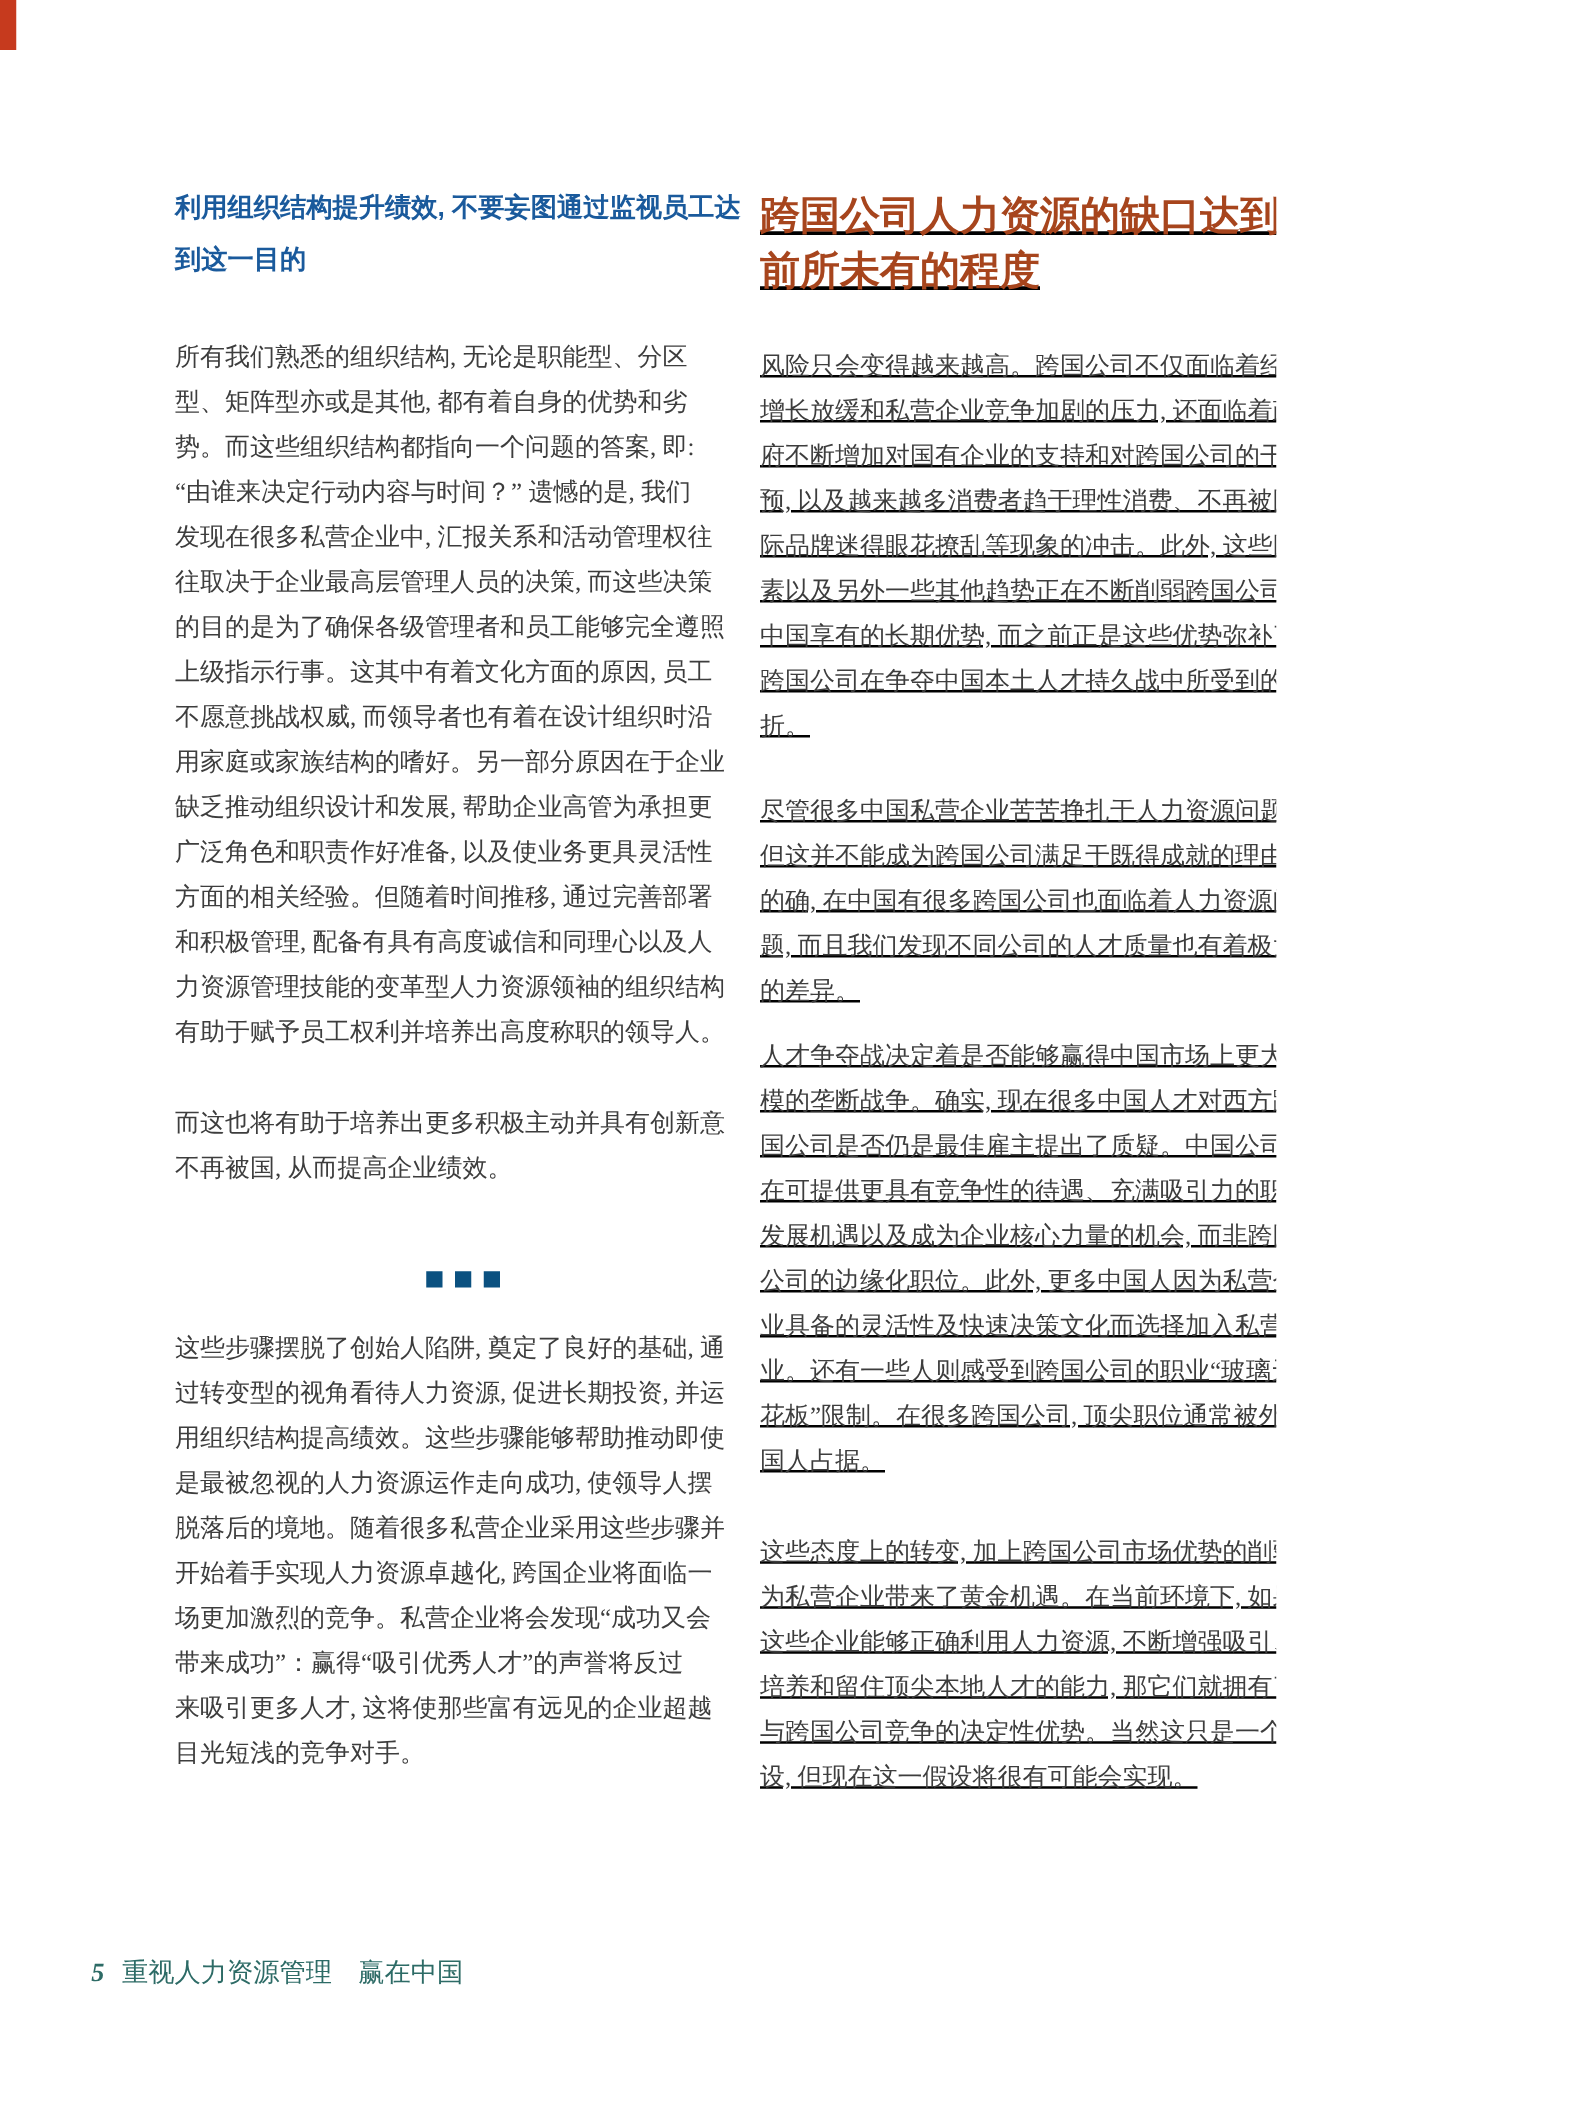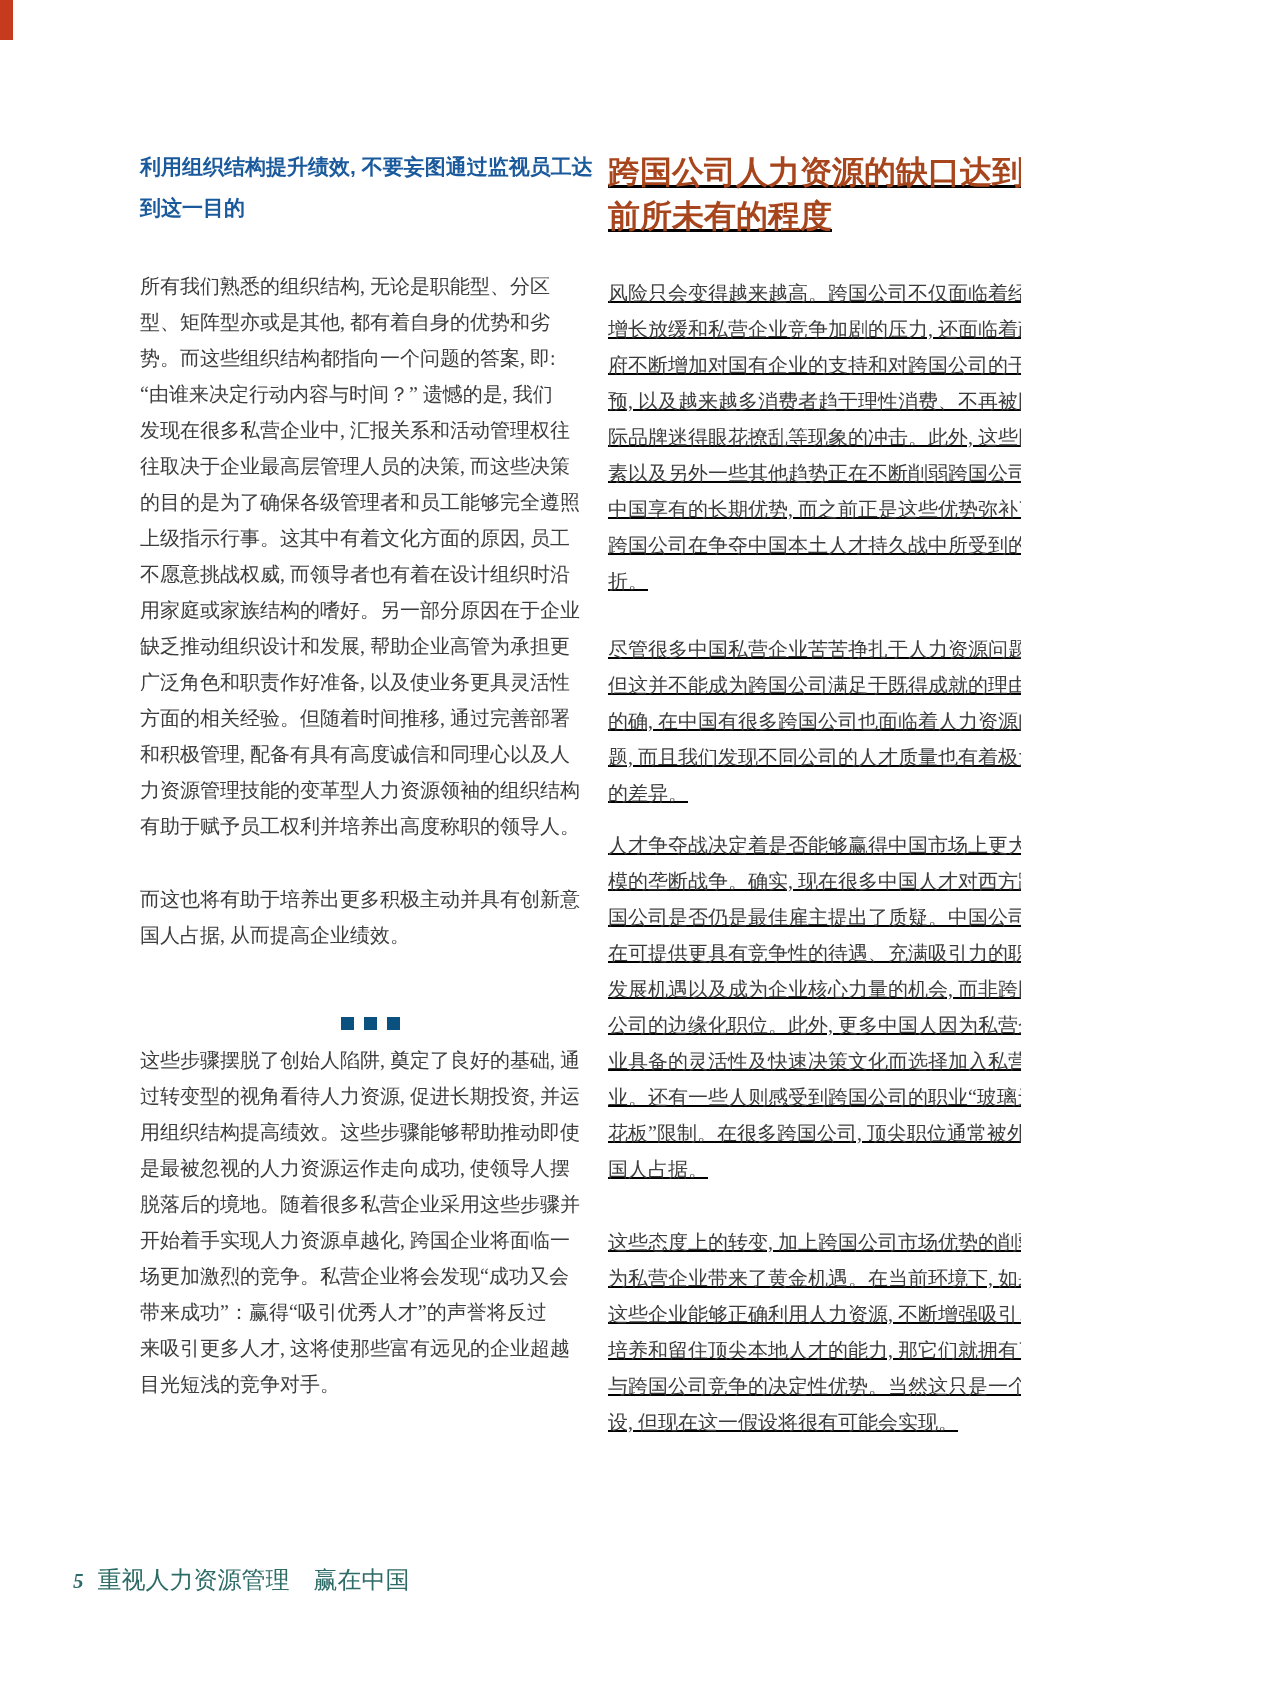--- a/index.html
+++ b/index.html
@@ -41,21 +41,21 @@
   }
   .body-par {
     margin: 0;
     font-size: 20px;
     line-height: 36px;
     color: #3d3d3d;
     white-space: pre-line;
   }
   .col-left  .p1 { margin-top: 40px; }
   .col-left  .p2 { margin-top: 37px; }
-  .col-left  .p3 { margin-top: 12px; }
+  .col-left  .p3 { margin-top: 31px; }
   .col-right .p1 { margin-top: 32px; }
   .col-right .p2 { margin-top: 37px; }
   .col-right .p3 { margin-top: 16px; }
   .col-right .p4 { margin-top: 37px; }
 
   .squares-divider {
     margin-top: 64px;
     height: 13px;
     display: flex;
     justify-content: center;
@@ -75,21 +75,21 @@
     align-items: baseline;
     gap: 14px;
     color: #2d6b66;
   }
   .footer .pgnum {
     font-size: 21px;
     font-weight: bold;
     font-style: italic;
   }
   .footer .ftitle {
-    font-size: 24px;
+    font-size: 21px;
   }
 </style>
 </head>
 <body>
 
 <div class="page">
 
   <div class="corner-tab"></div>
 
   <div class="col col-left">
@@ -105,21 +105,21 @@
 上级指示行事。这其中有着文化方面的原因, 员工
 不愿意挑战权威, 而领导者也有着在设计组织时沿
 用家庭或家族结构的嗜好。另一部分原因在于企业
 缺乏推动组织设计和发展, 帮助企业高管为承担更
 广泛角色和职责作好准备, 以及使业务更具灵活性
 方面的相关经验。但随着时间推移, 通过完善部署
 和积极管理, 配备有具有高度诚信和同理心以及人
 力资源管理技能的变革型人力资源领袖的组织结构
 有助于赋予员工权利并培养出高度称职的领导人。</p>
     <p class="body-par p2">而这也将有助于培养出更多积极主动并具有创新意
-国人占据, 从而提高企业绩效。</p>
+不再被国, 从而提高企业绩效。</p>
     <div class="squares-divider">
       <span class="sq"></span>
       <span class="sq"></span>
       <span class="sq"></span>
     </div>
     <p class="body-par p3">这些步骤摆脱了创始人陷阱, 奠定了良好的基础, 通
 过转变型的视角看待人力资源, 促进长期投资, 并运
 用组织结构提高绩效。这些步骤能够帮助推动即使
 是最被忽视的人力资源运作走向成功, 使领导人摆
 脱落后的境地。随着很多私营企业采用这些步骤并

